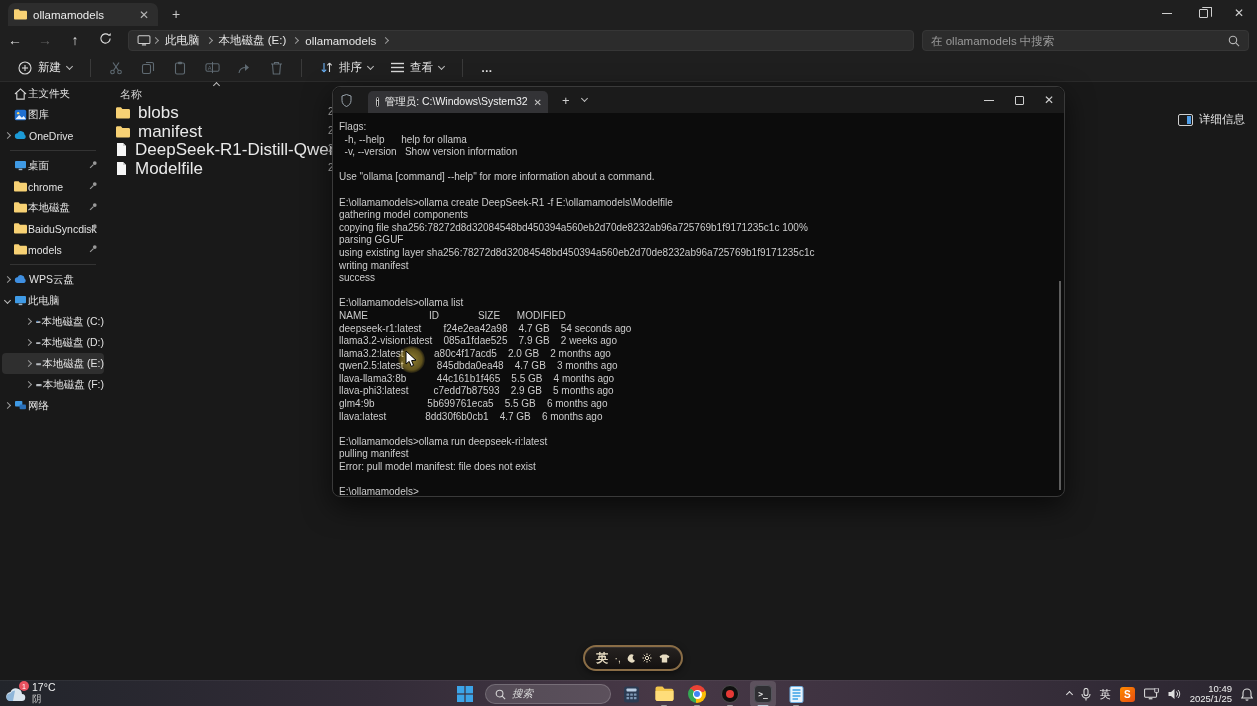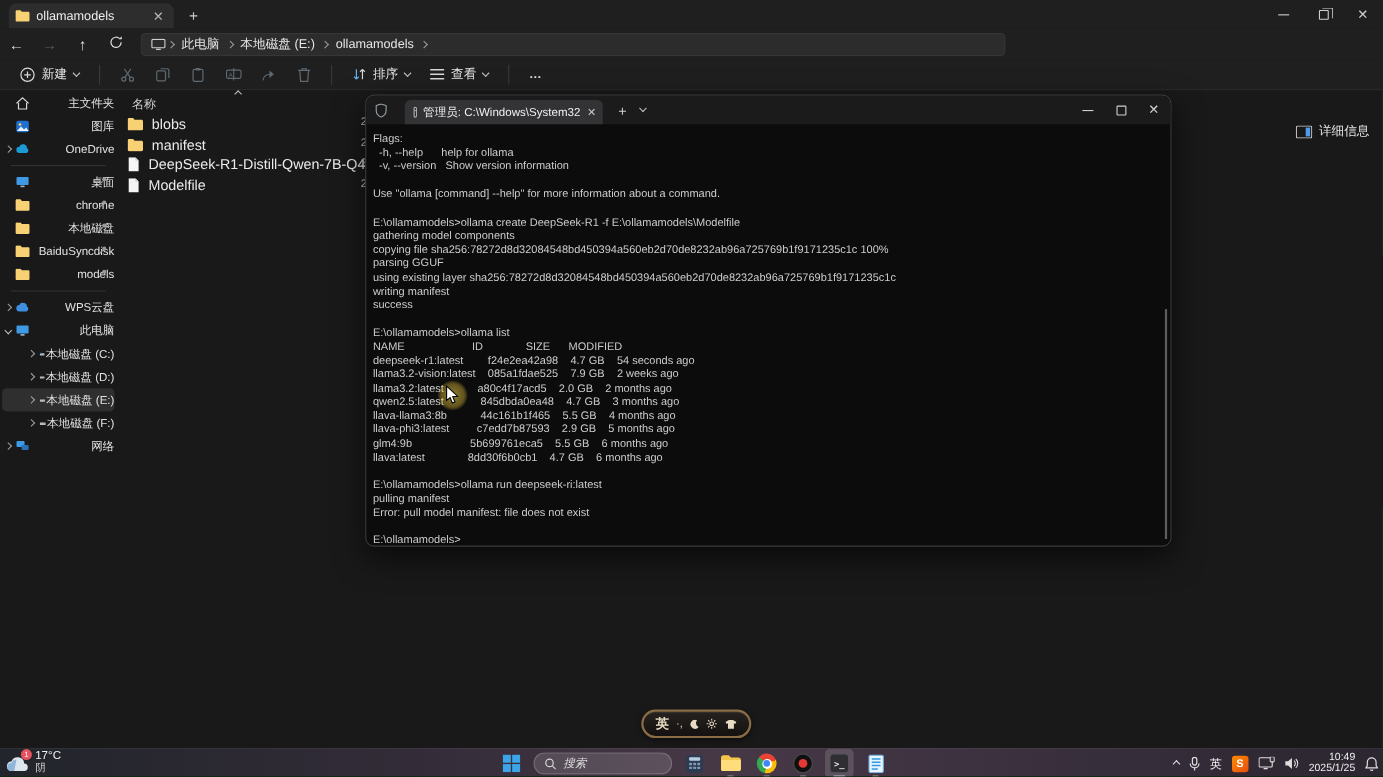--- a/index.html
+++ b/index.html
@@ -56,34 +56,34 @@
   .chev-r { width:5px; height:5px; border-right:1.2px solid #9a9a9a; border-bottom:1.2px solid #9a9a9a;
             transform:rotate(-45deg); }
   .chev-u { width:5px; height:5px; border-right:1.2px solid #bdbdbd; border-bottom:1.2px solid #bdbdbd;
             transform:rotate(-135deg); }
   .details-btn { position:absolute; right:12px; top:58px; display:flex; align-items:center; gap:6px;
                  color:#e4e4e4; font-size:11.5px; }
 
   
   #sidebar { position:absolute; left:0; top:83px; width:106px; bottom:48px; overflow:hidden; }
   .side-item { position:relative; display:flex; align-items:center; height:21px; padding-left:12px;
-               gap:1px; font-size:10.5px; color:#e2e2e2; border-radius:4px; margin:0 2px; white-space:nowrap;justify-content:space-between; }
+               gap:1px; font-size:10.5px; color:#e2e2e2; border-radius:4px; margin:0 2px; white-space:nowrap; }
   .side-item.sel { background:#2f2f2f; }
   .side-item .exp { position:absolute; left:3px; }
   .side-item.nested { padding-left:34px; }
   .side-item.nested .exp { left:24px; }
   .pin { position:absolute; right:6px; top:5px; }
   .side-div { height:1px; background:#333; margin:4px 10px; }
 
   
   #filepane { position:absolute; left:106px; top:83px; right:0; bottom:48px; }
   .colhead { position:absolute; left:14px; top:4px; font-size:11px; color:#cfcfcf; }
   .sortcaret { position:absolute; left:108px; top:0px; }
   .frow { position:absolute; left:4px; height:19px; display:flex; align-items:center; gap:8px;
-          font-size:13px; color:#eaeaea; padding-left:6px; white-space:nowrap; }
+          font-size:17px; color:#eaeaea; padding-left:6px; white-space:nowrap; }
   .sliver { position:absolute; left:222px; width:5px; overflow:hidden; color:#bdbdbd; font-size:10px; }
 
   .statusbar { position:absolute; left:0; bottom:0; right:0; height:22px; background:#191919;
                border-top:1px solid #262626; display:flex; align-items:center; padding:0 8px;
                font-size:11px; color:#b5b5b5; }
   .viewtoggles { position:absolute; right:6px; bottom:3px; display:flex; gap:2px; }
   .vbtn { width:17px; height:16px; border-radius:2px; display:flex; align-items:center; justify-content:center; }
   .vbtn.active { background:#4a4a4a; }
 
   
@@ -184,20 +184,27 @@
             <rect x="5.5" y="11" width="5" height="1.4" fill="#cfcfcf"></rect>
           </svg>
         <span class="chev-r"></span>
         <span class="crumb">此电脑</span>
         <span class="chev-r"></span>
         <span class="crumb">本地磁盘 (E:)</span>
         <span class="chev-r"></span>
         <span class="crumb">ollamamodels</span>
         <span class="chev-r"></span>
       </div>
+      <div class="search-pill">
+        <input placeholder="在 ollamamodels 中搜索" style="">
+        <svg width="12" height="12" viewBox="0 0 13 13">
+            <circle cx="5.4" cy="5.4" r="4" fill="none" stroke="#b5b5b5" stroke-width="1.2"></circle>
+            <line x1="8.5" y1="8.5" x2="12" y2="12" stroke="#b5b5b5" stroke-width="1.2"></line>
+          </svg>
+      </div>
     </div>
 
     <div class="toolbar">
       <div class="tbtn">
         <svg width="14" height="14" viewBox="0 0 14 14">
             <circle cx="7" cy="7" r="6" fill="none" stroke="#d8d8d8" stroke-width="1.1"></circle>
             <line x1="7" y1="4" x2="7" y2="10" stroke="#d8d8d8" stroke-width="1.1"></line>
             <line x1="4" y1="7" x2="10" y2="7" stroke="#d8d8d8" stroke-width="1.1"></line>
           </svg>
         <span>新建</span>

